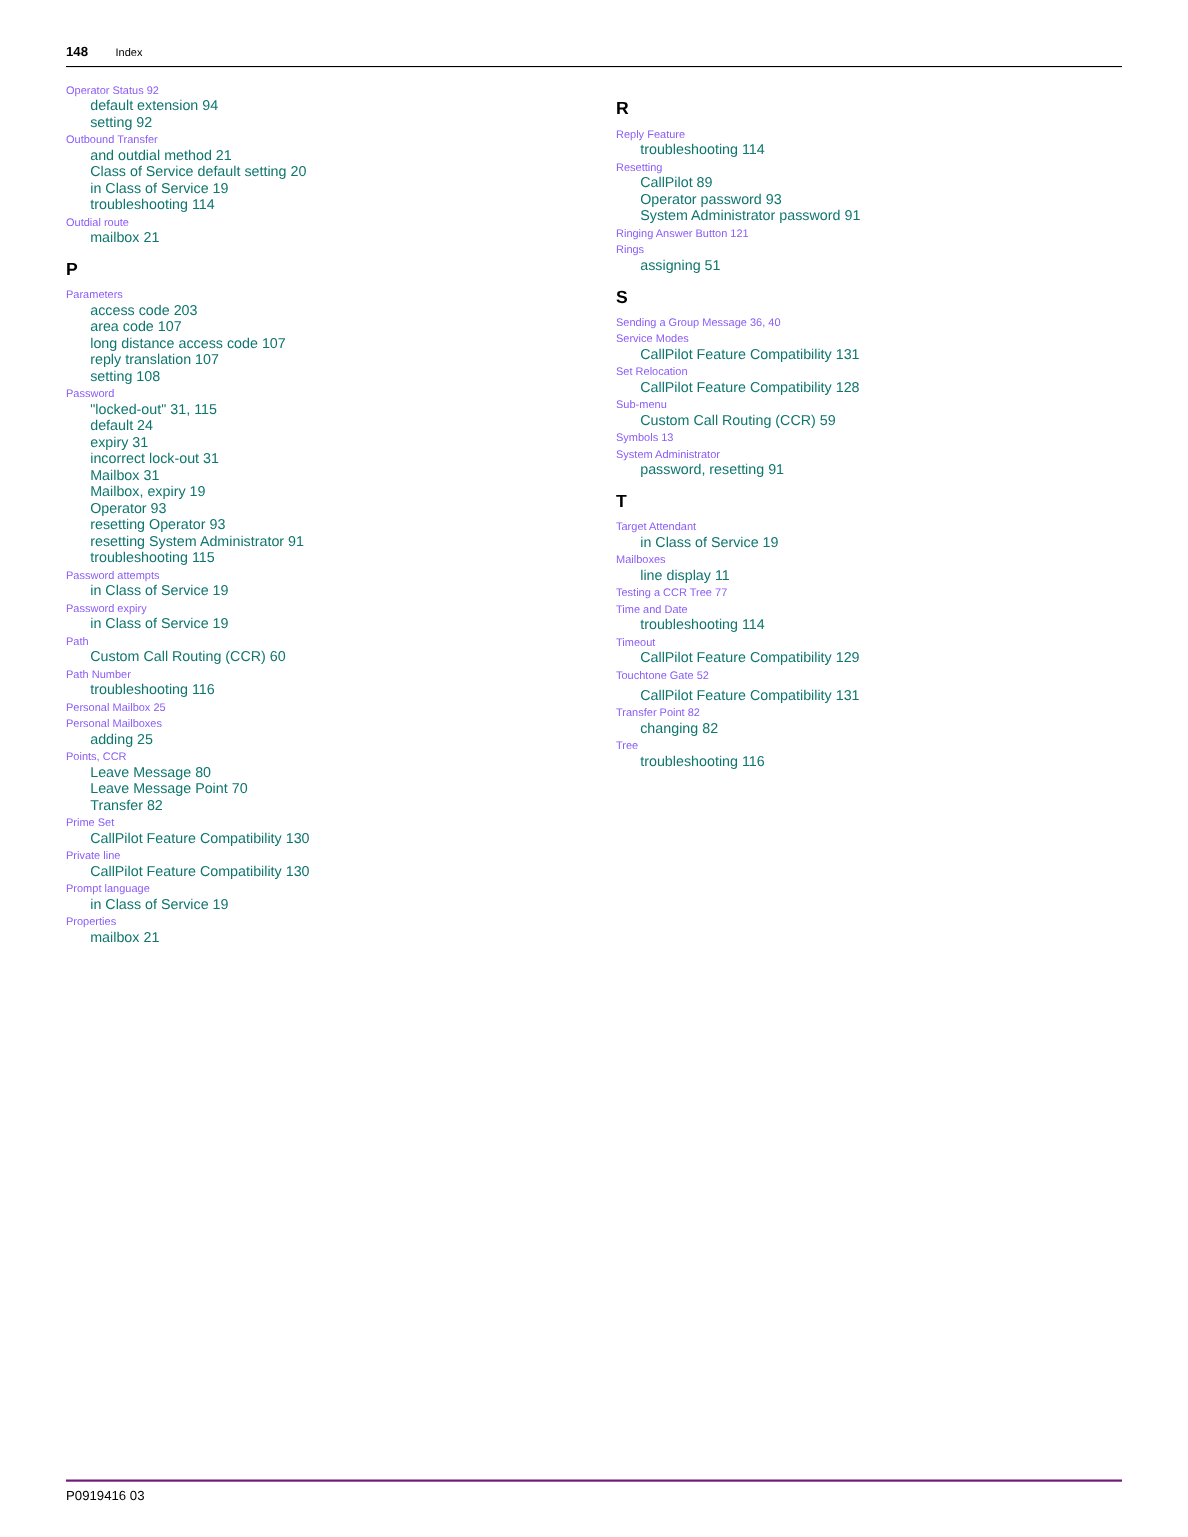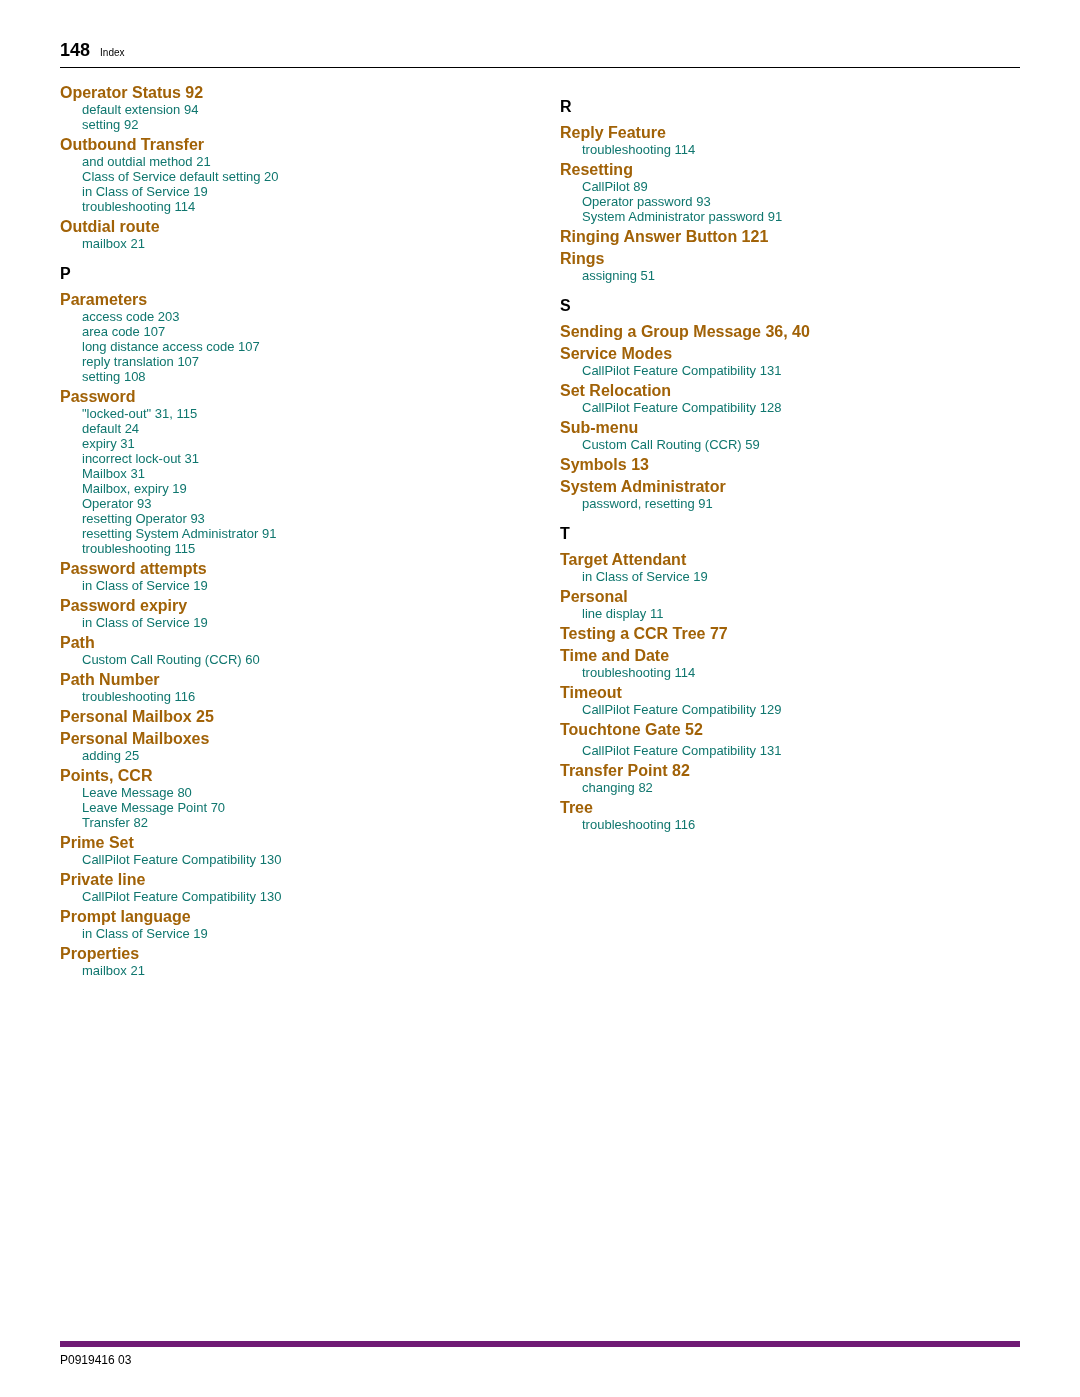--- a/index.html
+++ b/index.html
@@ -19,47 +19,46 @@
     }
     .header {
       display: flex;
       align-items: baseline;
       border-bottom: 1px solid #000;
       padding-bottom: 6px;
       margin-bottom: 16px;
     }
     .header-page-num {
       font-weight: bold;
-      font-size: 18px;
-      margin-right: 10px;
+      font-size: 12px;
+      margin-right: 25px;
     }
     .header-title {
       font-size: 10px;
     }
     .footer {
       position: absolute;
       bottom: 30px;
       left: 60px;
       right: 60px;
-      border-top: 6px solid #701a75;
+      border-top: 2px solid #701a75;
       padding-top: 6px;
       font-size: 12px;
     }
     .columns {
       display: flex;
       gap: 40px;
     }
     .col {
       flex: 1;
     }
     .entry-main {
-      color: #a16207;
-      font-size: 16px;
+      color: #8b5cf6;
+      font-size: 10px;
       display: block;
-      font-weight: bold;
     }
     .entry-sub {
       color: #0f766e;
       font-size: 13px;
       display: block;
       padding-left: 22px;
     }
     .section-letter {
       font-size: 16px;
       font-weight: bold;
@@ -208,21 +207,21 @@
         <div class="entry-group">
           <span class="entry-main">System Administrator</span>
           <span class="entry-sub">password, resetting  91</span>
         </div>
         <span class="section-letter">T</span>
         <div class="entry-group">
           <span class="entry-main">Target Attendant</span>
           <span class="entry-sub">in Class of Service  19</span>
         </div>
         <div class="entry-group">
-          <span class="entry-main">Personal</span>
+          <span class="entry-main">Mailboxes</span>
           <span class="entry-sub">line display  11</span>
         </div>
         <div class="entry-group">
           <span class="entry-main">Testing a CCR Tree  77</span>
         </div>
         <div class="entry-group">
           <span class="entry-main">Time and Date</span>
           <span class="entry-sub">troubleshooting  114</span>
         </div>
         <div class="entry-group">

